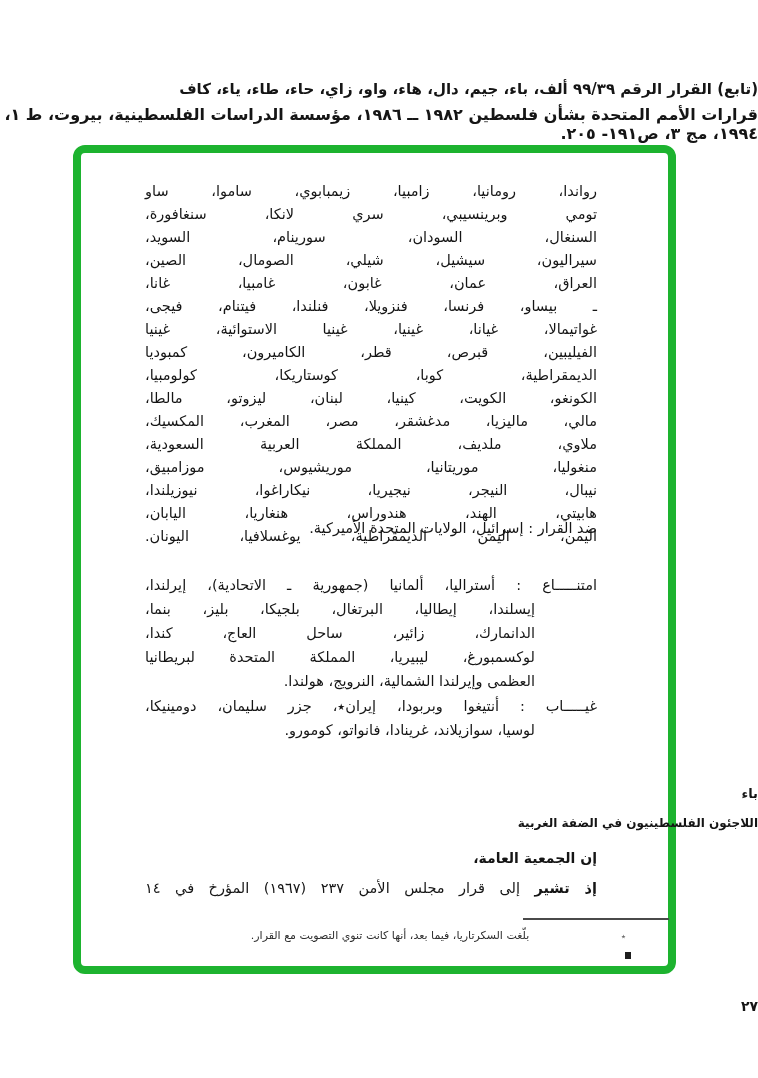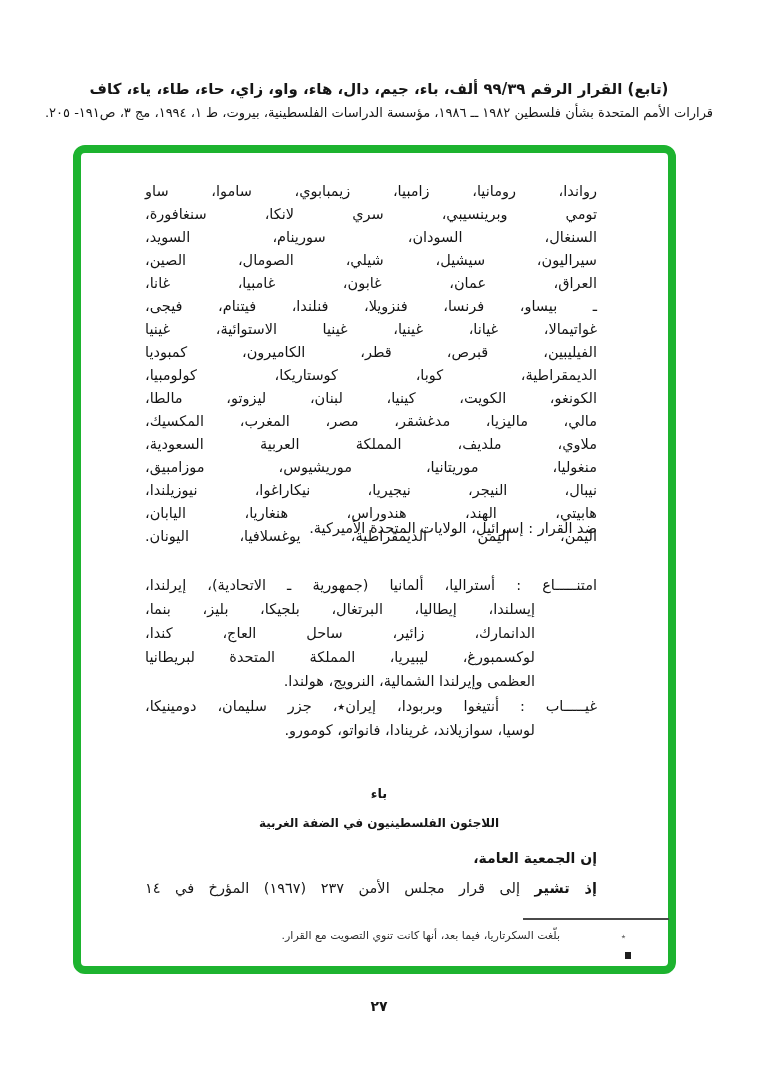--- a/index.html
+++ b/index.html
@@ -1,44 +1,44 @@
 <!DOCTYPE html>
 <html><head>
 <meta charset="utf-8">
 <style>
   html,body{margin:0;padding:0;}
   body{
     width:758px;height:1078px;position:relative;background:#ffffff;
     font-family:"DejaVu Sans",sans-serif;color:#151515;overflow:hidden;
   }
   .abs{position:absolute;}
-  .ctr{left:0;width:758px;text-align:center;direction:rtl;}
+  .ctr{left:0;width:758px;text-align:right;direction:rtl;}
   .hdr1{top:80px;font-size:15px;font-weight:bold;letter-spacing:0;}
-  .hdr2{top:105px;font-size:13px;font-weight:normal;}
+  .hdr2{top:105px;font-size:16px;font-weight:bold;}
   .frame{
     left:73px;top:145px;width:603px;height:829px;box-sizing:border-box;
     border:8px solid #1db32f;border-radius:12px;background:transparent;
   }
   .col{position:absolute;right:161px;width:452px;direction:rtl;}
   .jline{
     font-size:14.5px;height:23px;line-height:23px;
     text-align:justify;text-align-last:justify;overflow:visible;white-space:normal;
   }
   .bline{font-size:14.5px;height:24px;line-height:24px;text-align:justify;}
   .bline.just{text-align-last:justify;}
   .bline.natural{text-align-last:right;}
   .indent{margin-right:62px;}
   .oneline{font-size:14.5px;height:23px;line-height:23px;text-align:right;}
   .sec-letter{top:786px;font-size:13px;font-weight:bold;}
   .sec-title{top:816px;font-size:12px;font-weight:bold;}
   .lead{top:850px;font-size:14px;font-weight:bold;text-align:right;direction:rtl;}
   .preamble{top:877px;}
   .preamble b{font-weight:bold;}
   .fn-rule{left:523px;top:918px;width:146px;height:2px;background:#4a4a4a;}
-  .fn-text{top:929px;right:198px;width:340px;direction:rtl;text-align:right;font-size:11px;line-height:14px;color:#2e2e2e;}
+  .fn-text{top:929px;right:198px;width:340px;direction:rtl;text-align:center;font-size:11px;line-height:14px;color:#2e2e2e;}
   .fn-marker{left:621px;top:931px;font-size:9px;color:#6e6e6e;}
   .speck{left:625px;top:952px;width:6px;height:7px;background:#1e1e1e;}
   .pgnum{top:998px;font-size:14px;font-weight:bold;}
 </style>
 </head>
 <body>
 
 <div class="abs ctr hdr1">(تابع) القرار الرقم ٩٩/٣٩ ألف، باء، جيم، دال، هاء، واو، زاي، حاء، طاء، ياء، كاف</div>
 <div class="abs ctr hdr2">قرارات الأمم المتحدة بشأن فلسطين ١٩٨٢ ــ ١٩٨٦، مؤسسة الدراسات الفلسطينية، بيروت، ط ١، ١٩٩٤، مج ٣، ص١٩١- ٢٠٥.</div>
 

